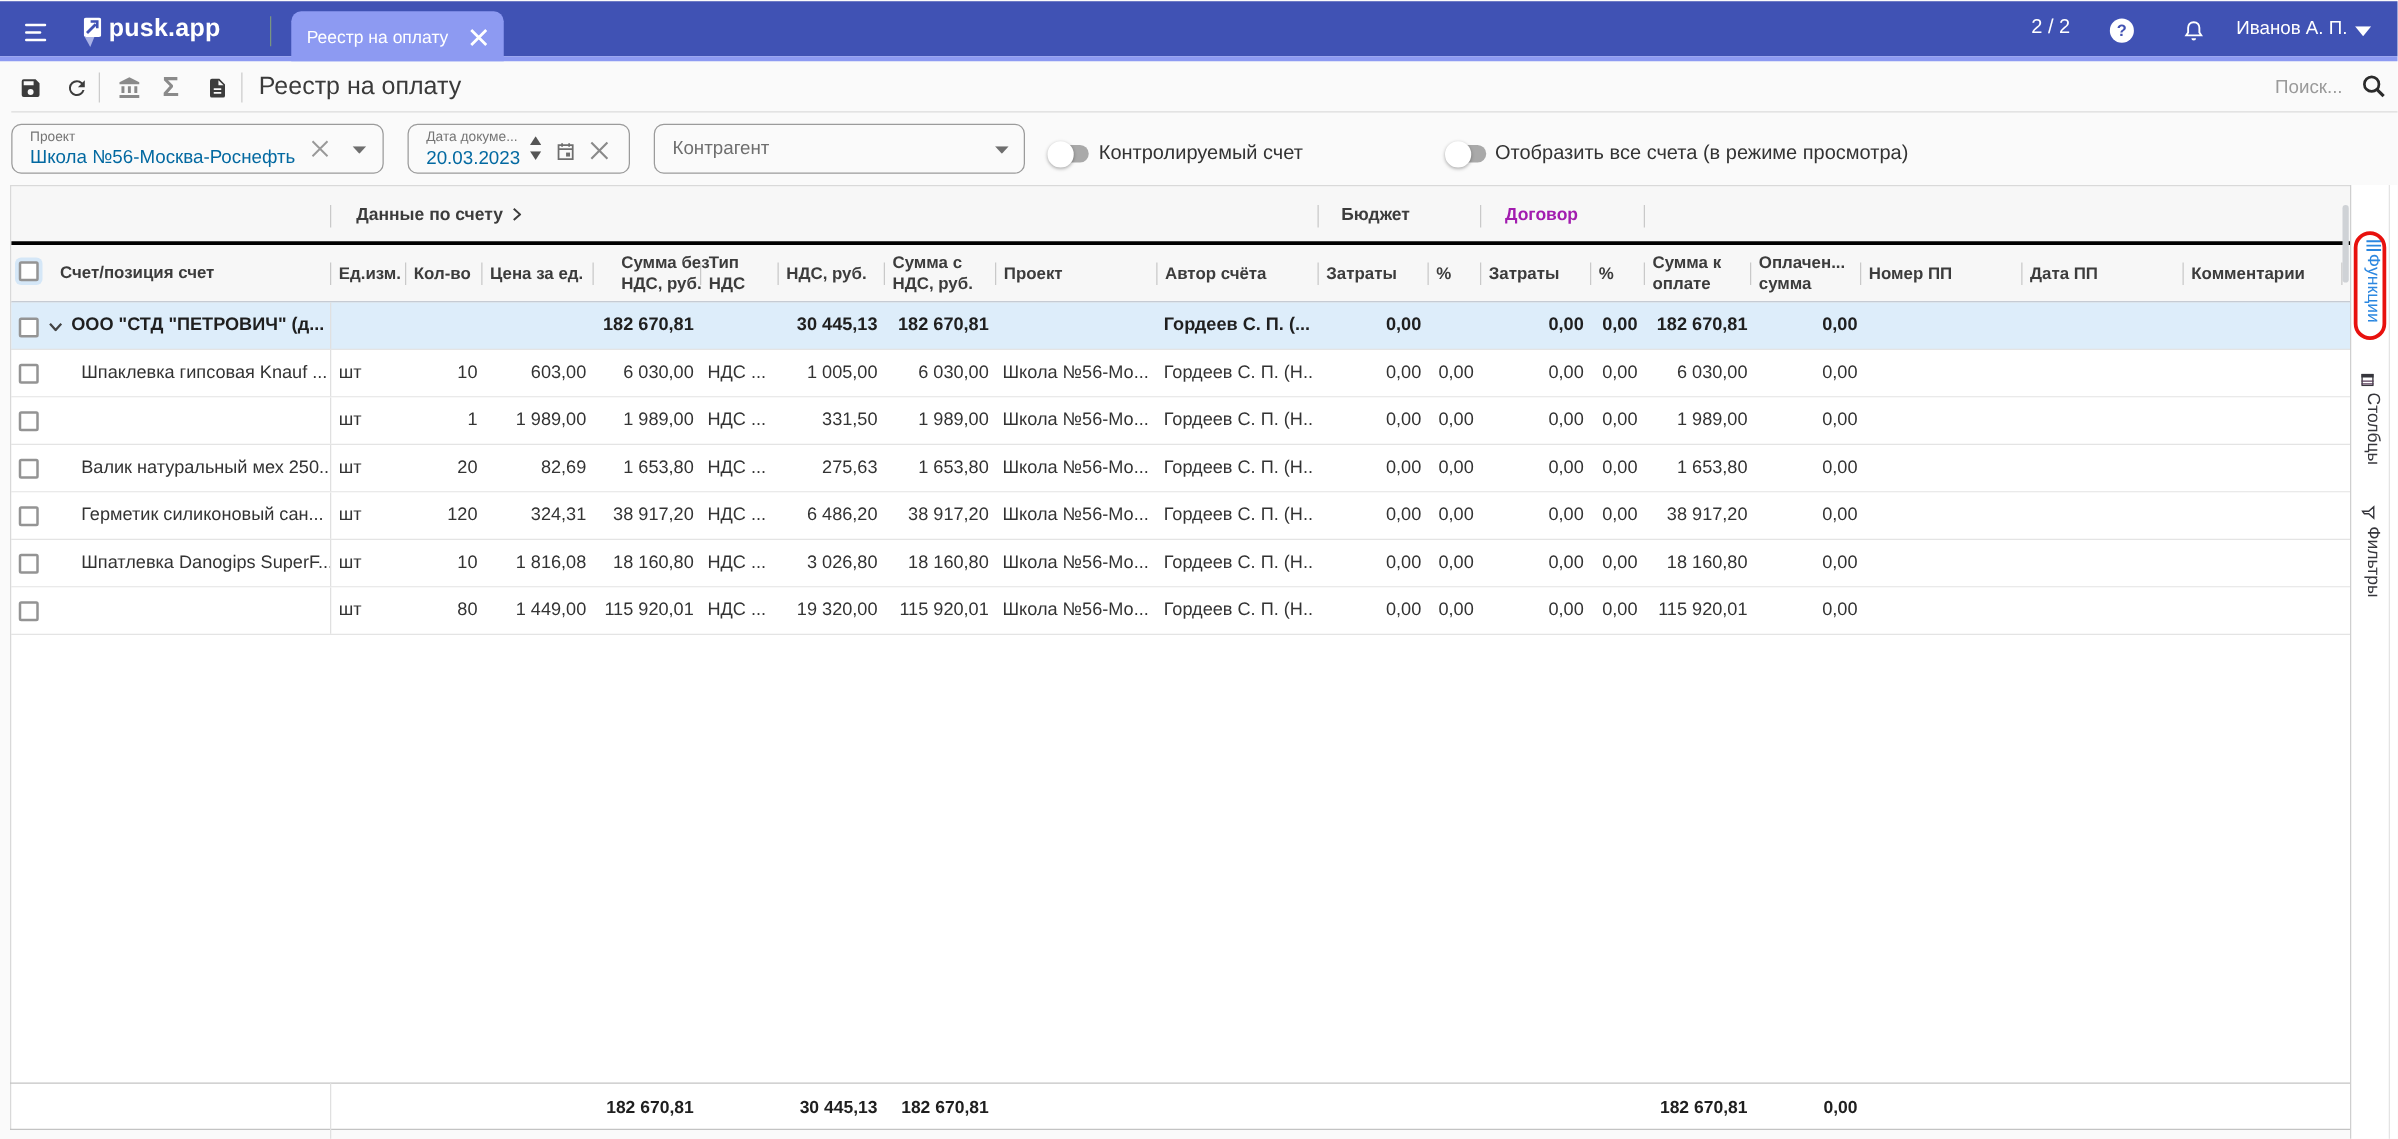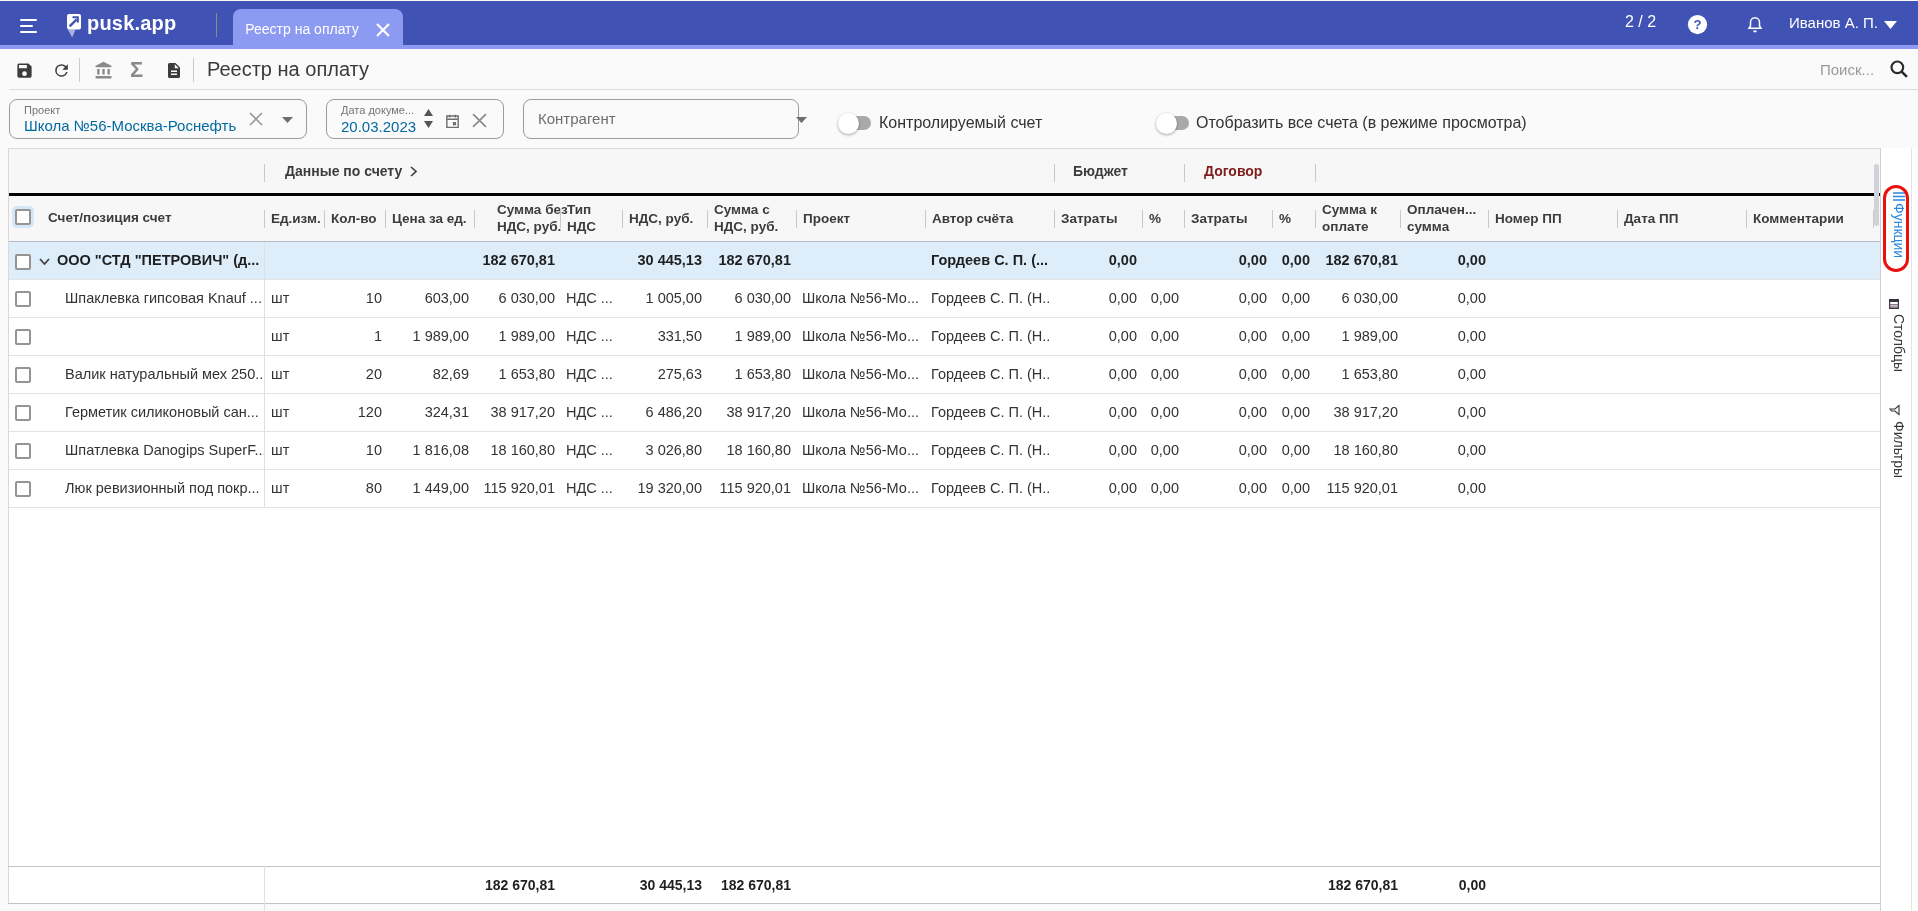--- a/index.html
+++ b/index.html
@@ -136,21 +136,21 @@
       <path d="M4.5 7 L0 0 H9 Z" fill="#555"></path>
     </svg>
   <svg class="abs" width="17" height="18" viewBox="0 0 24 24" style="left:117px;top:12px">
       <path fill="none" stroke="#6e6e6e" stroke-width="2" d="M4 5 h16 v16 h-16 z M4 9.5 h16 M8 3 v4 M16 3 v4"></path>
       <rect x="12.5" y="13.5" width="4.5" height="4.5" fill="#6e6e6e"></rect>
     </svg>
   <svg class="abs" width="15" height="15" viewBox="0 0 14 14" style="left:145px;top:13px">
       <path d="M1 1 L13 13 M13 1 L1 13" stroke="#8a8a8a" stroke-width="1.6"></path>
     </svg>
 </div>
-<div class="fbox" style="left:523px;width:276px">
+<div class="fbox" style="left:523px;width:297px">
   <div class="fvalue" style="top:10px;color:#6e6e6e">Контрагент</div>
   <svg class="abs" width="11" height="6" viewBox="0 0 11 6" style="left:272px;top:17px">
       <path d="M0 0 h11 l-5.5 6 z" fill="#6e6e6e"></path>
     </svg>
 </div>
 <div class="toggle" style="left:843px;top:116px">
     <div class="knob"></div>
   </div>
 <div class="tlabel" style="left:879px;top:114px">Контролируемый счет</div>
 <div class="toggle" style="left:1161px;top:116px">
@@ -158,21 +158,21 @@
   </div>
 <div class="tlabel" style="left:1196px;top:114px">Отобразить все счета (в режиме просмотра)</div>
 
 <div id="tbl">
   <div class="row" id="ghdr">
       <div class="cell" style="left:276px;top:14px;font-weight:bold;font-size:14px;color:#3c3c3c">Данные по счету</div>
       <svg class="abs" width="7" height="11" viewBox="0 0 7 11" style="left:401px;top:17px">
         <path d="M1 1 L6 5.5 L1 10" fill="none" stroke="#3c3c3c" stroke-width="1.6"></path>
       </svg>
       <div class="cell" style="left:1064px;top:14px;font-weight:bold;font-size:14px;color:#3c3c3c">Бюджет</div>
-      <div class="cell" style="left:1195px;top:14px;font-weight:bold;font-size:14px;color:#7f1d1d">Договор</div>
+      <div class="cell" style="left:1195px;top:14px;font-weight:bold;font-size:14px;color:#a21caf">Договор</div>
       <div class="gtick" style="left:255px"></div>
       <div class="gtick" style="left:1045px"></div>
       <div class="gtick" style="left:1175px"></div>
       <div class="gtick" style="left:1306px"></div>
     </div>
   <div class="row" id="chdr">
       <div class="cb" style="top:13px;box-shadow:0 0 0 3px #d5e7f7"></div>
       <div class="cell" style="left:31px;width:216px;padding-top:14px;padding-left:8px">Счет/позиция счет</div>
       <div class="cell" style="left:262px;width:52px;top:14px;line-height:17px">Ед.изм.</div>
       <div class="cell" style="left:322px;width:53px;top:14px;line-height:17px">Кол-во</div>
@@ -324,21 +324,20 @@
         <div class="cell num" style="left:1045px;width:88px;padding-left:7px;padding-right:5px">0,00</div>
         <div class="cell num" style="left:1133px;width:42px;padding-left:7px;padding-right:5px">0,00</div>
         <div class="cell num" style="left:1175px;width:88px;padding-left:7px;padding-right:5px">0,00</div>
         <div class="cell num" style="left:1263px;width:43px;padding-left:7px;padding-right:5px">0,00</div>
         <div class="cell num" style="left:1306px;width:85px;padding-left:7px;padding-right:2px">18 160,80</div>
         <div class="cell num" style="left:1391px;width:88px;padding-left:7px;padding-right:2px">0,00</div>
         <div class="vline264"></div>
       </div>
       <div class="row drow">
         <div class="cb" style="top:11px"></div>
-        <div class="cell" style="left:56px;width:199px">Люк ревизионный под покр...</div>
         <div class="cell" style="left:262px;width:40px">шт</div>
         <div class="cell num" style="left:315px;width:61px;padding-left:7px;padding-right:3px">80</div>
         <div class="cell num" style="left:376px;width:89px;padding-left:7px;padding-right:5px">1 449,00</div>
         <div class="cell num" style="left:465px;width:86px;padding-left:7px;padding-right:5px">115 920,01</div>
         <div class="cell" style="left:557px;width:54px">НДС ...</div>
         <div class="cell num" style="left:613px;width:85px;padding-left:7px;padding-right:5px">19 320,00</div>
         <div class="cell num" style="left:698px;width:89px;padding-left:7px;padding-right:5px">115 920,01</div>
         <div class="cell" style="left:793px;width:119px">Школа №56-Мо...</div>
         <div class="cell" style="left:922px;width:119px">Гордеев С. П. (Н...</div>
         <div class="cell num" style="left:1045px;width:88px;padding-left:7px;padding-right:5px">0,00</div>

